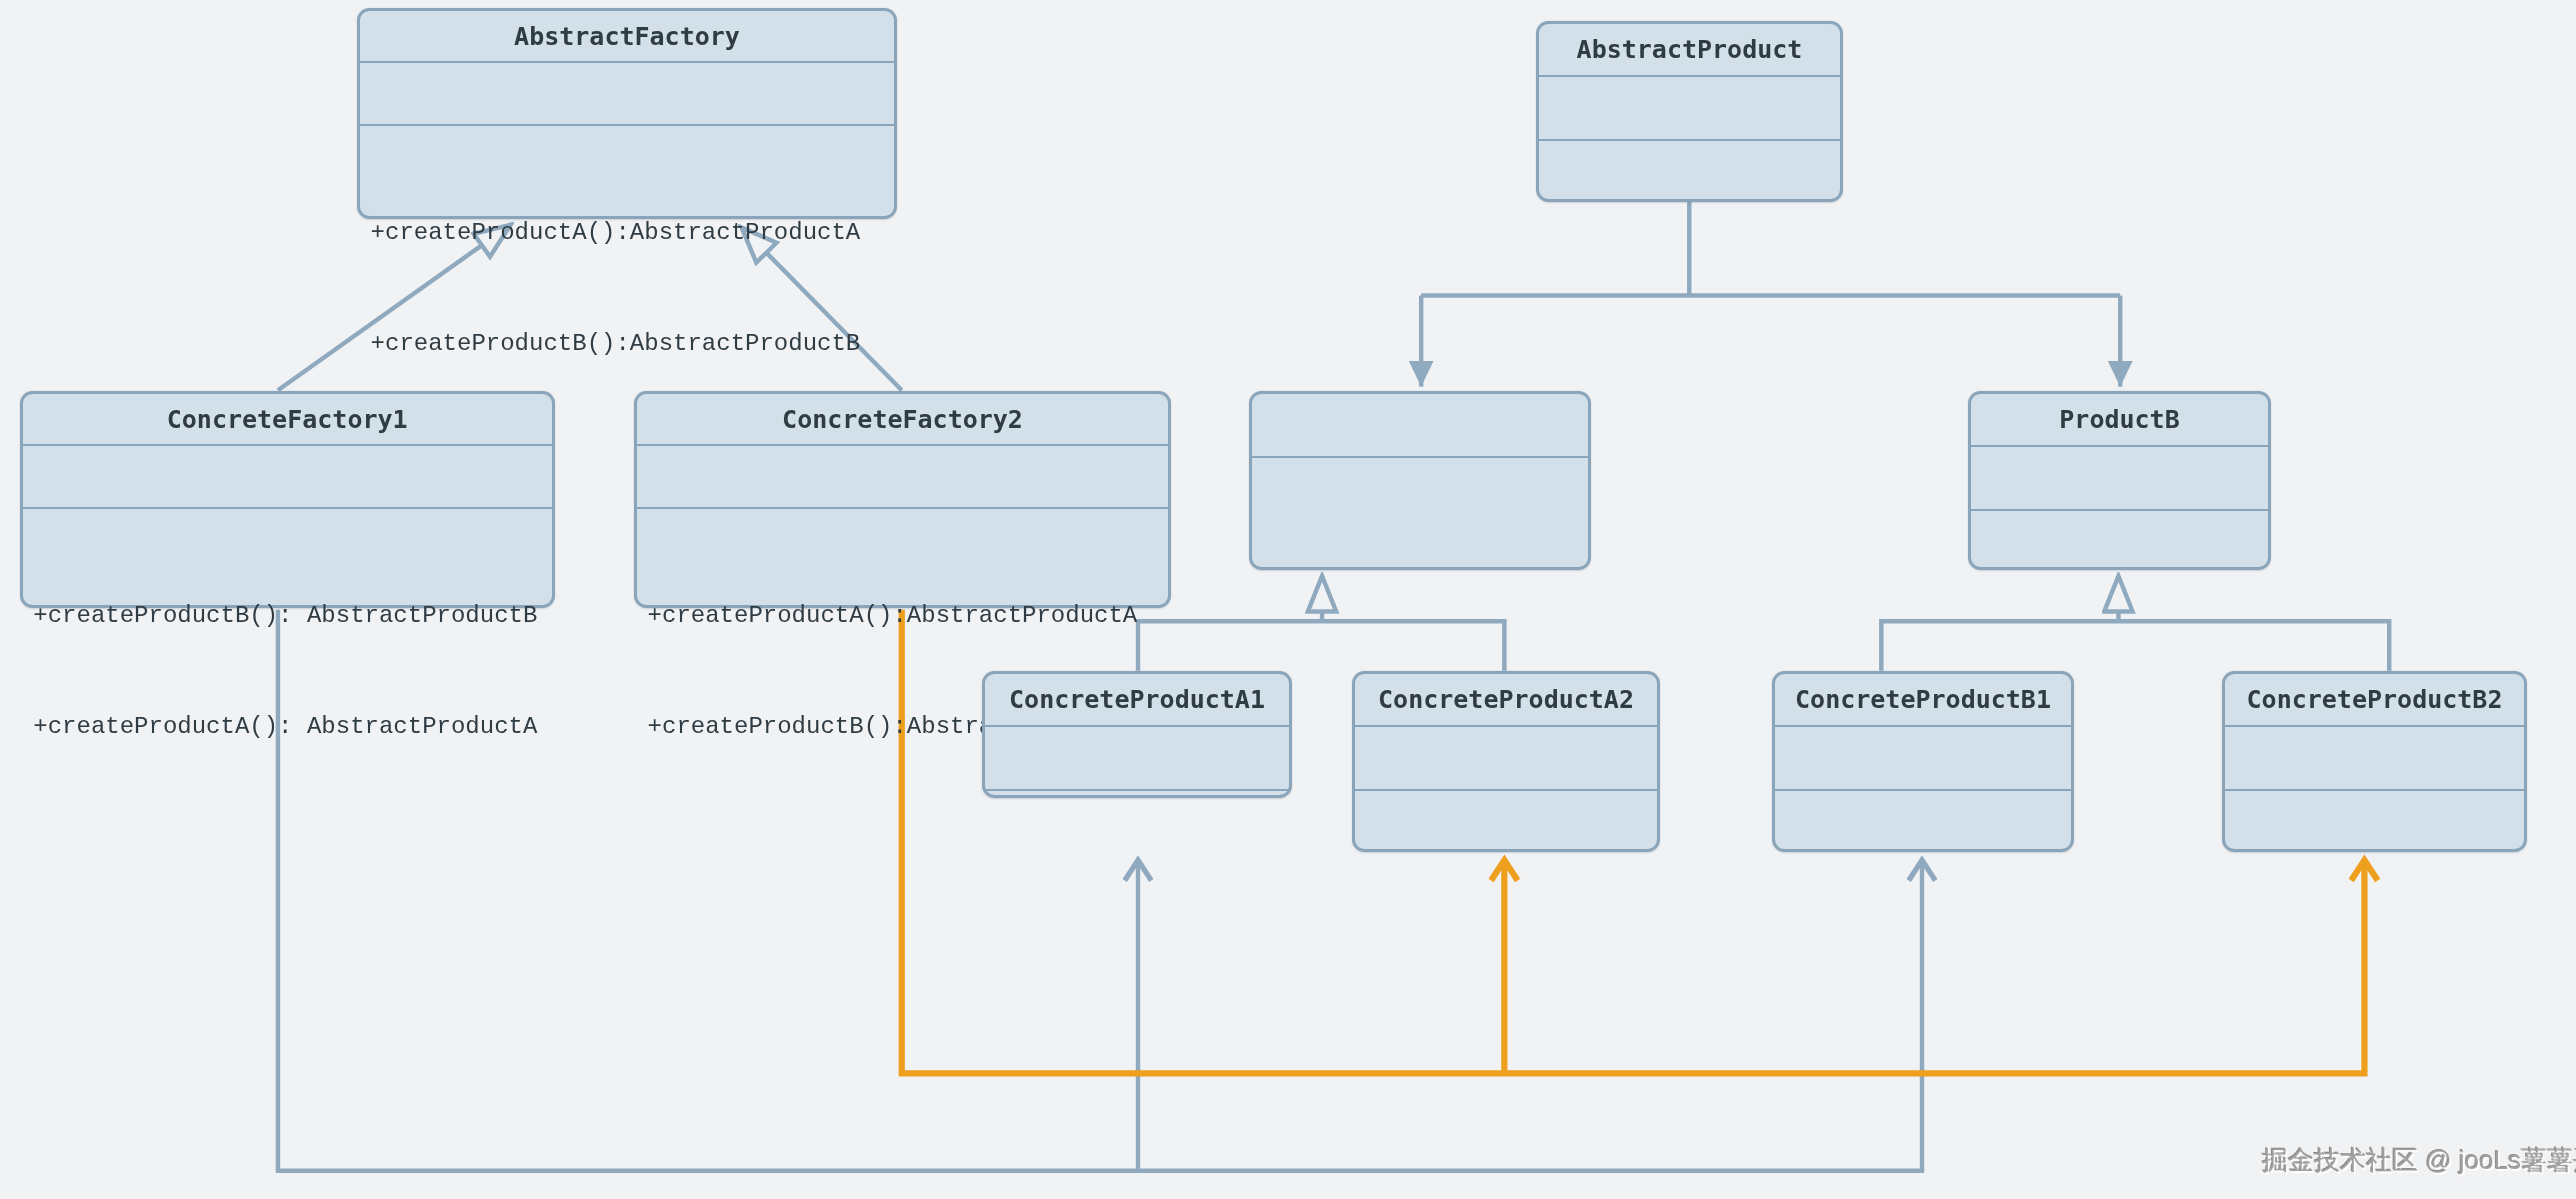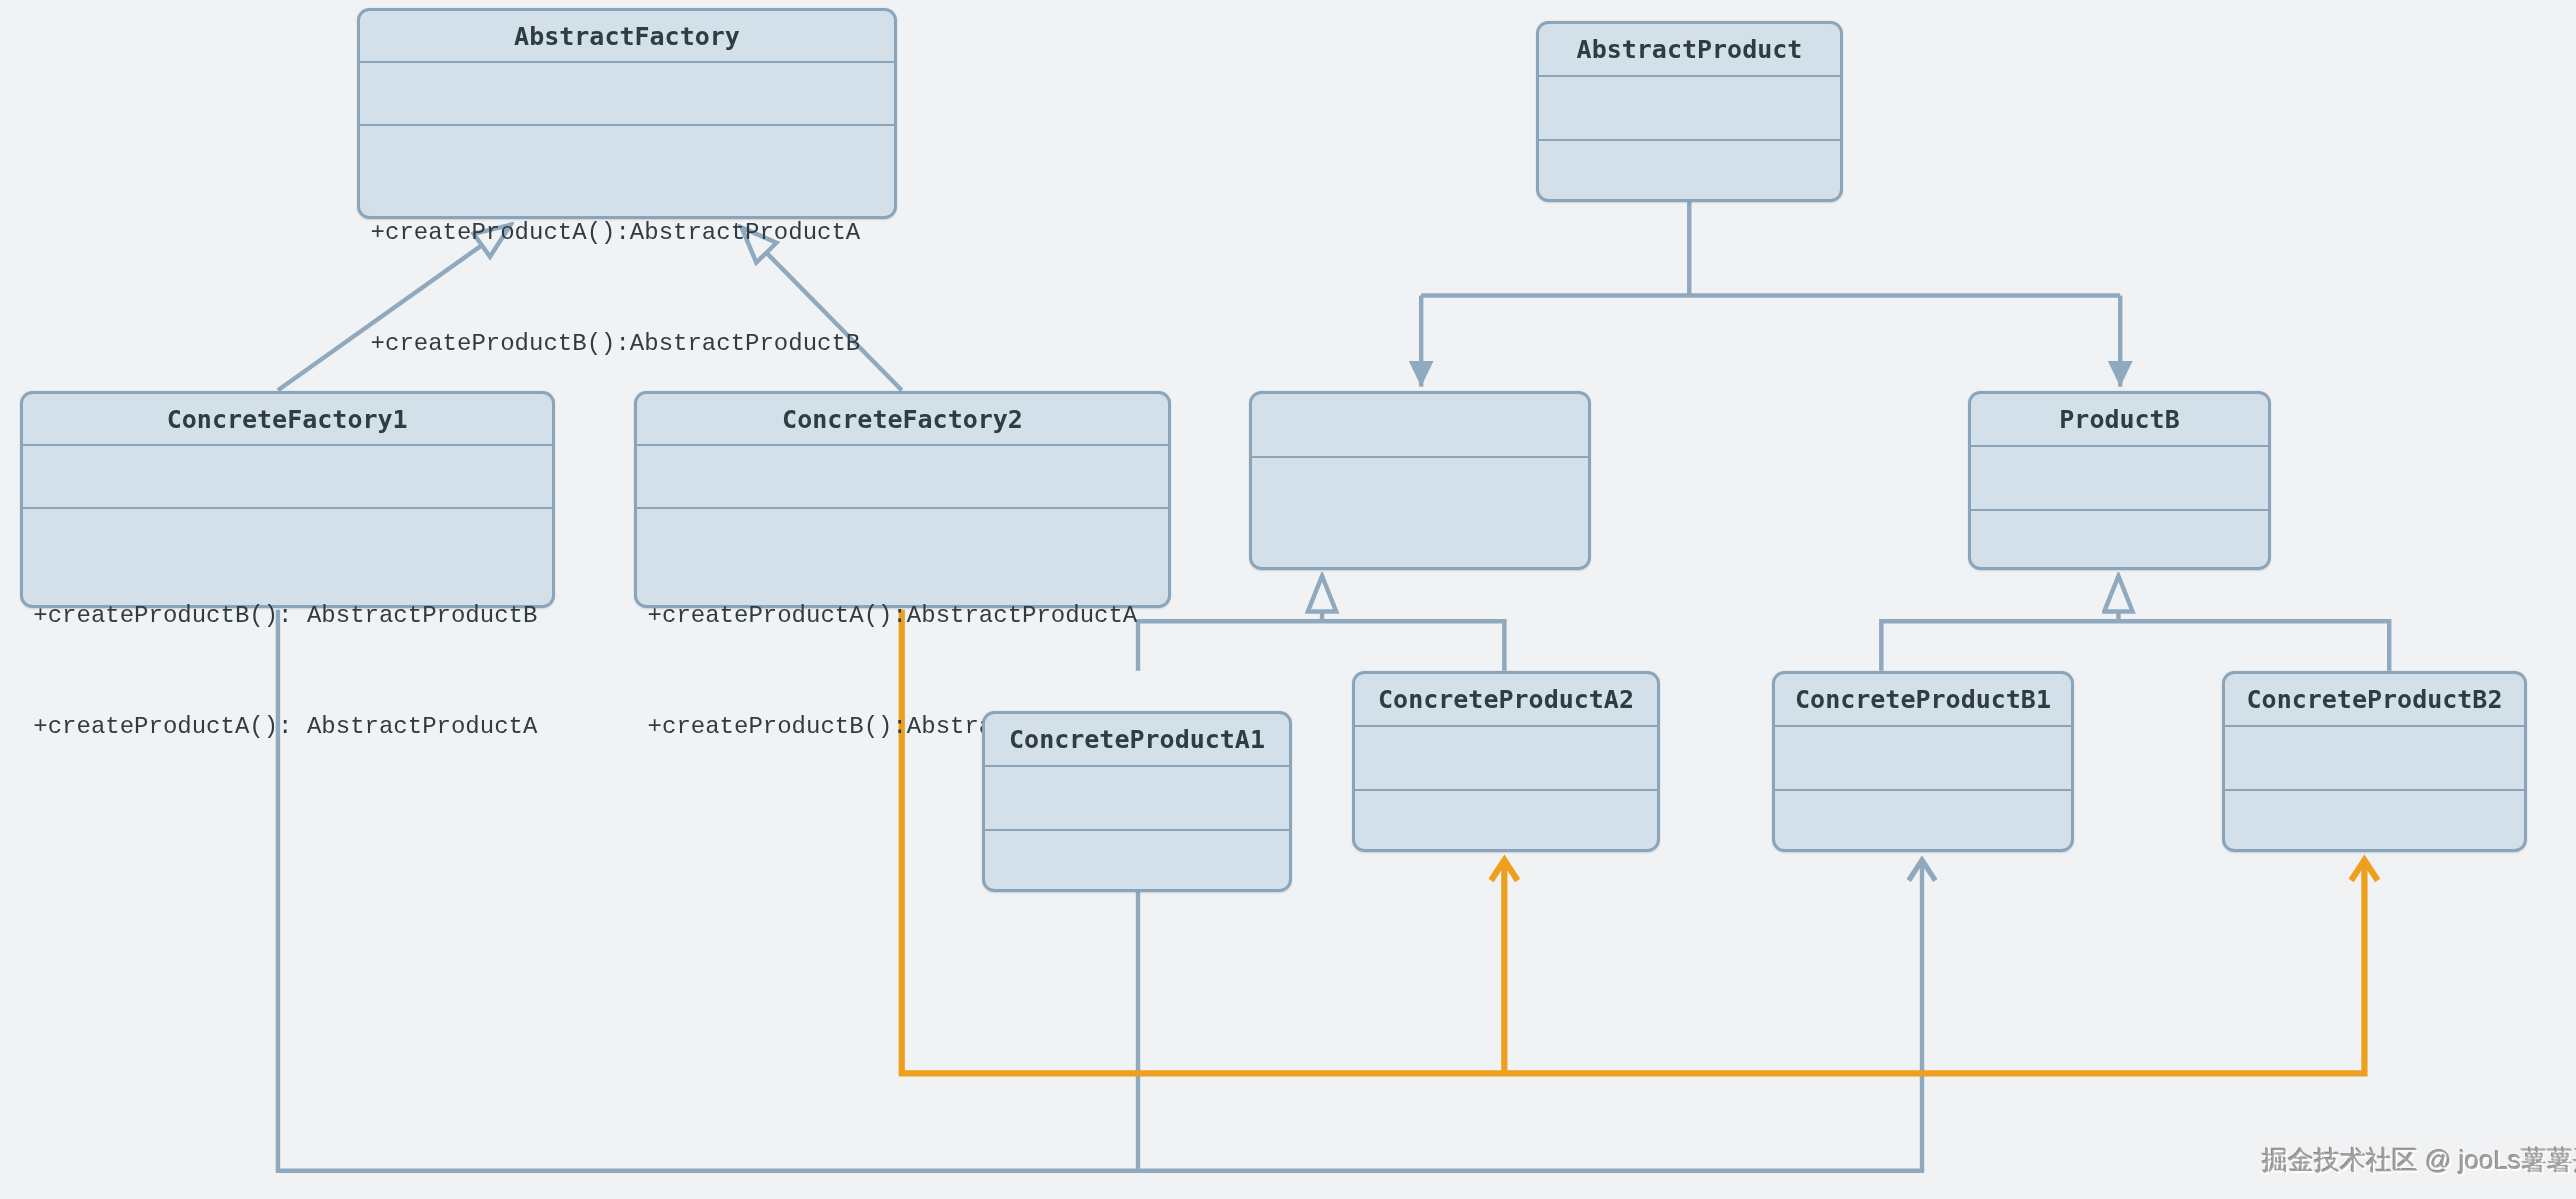--- a/index.html
+++ b/index.html
@@ -46,21 +46,21 @@
   
   .t60 .title{height:51px;}
   .a68 .attrs{height:62px;}
 
   #box-af  {left:357px;  top:8px;   width:540px; height:211px;}
   #box-cf1 {left:9.7px;   top:391px; width:535px; height:217px;margin-left:10px;}
   #box-cf2 {left:634px;  top:391px; width:537px; height:217px;}
   #box-ap  {left:1536px; top:21px;  width:307px; height:181px;}
   #box-pa  {left:1249px; top:391px; width:342px; height:179px;}
   #box-pb  {left:1968px; top:391px; width:303px; height:179px;}
-  #box-cpa1{left:982px; top:671px; width:310px; height:181px;margin-top:40px;}
+  #box-cpa1{left:982px; top:671px; width:310px; height:127px;}
   #box-cpa2{left:1352px; top:671px; width:308px; height:181px;}
   #box-cpb1{left:1772px; top:671px; width:302px; height:181px;}
   #box-cpb2{left:2222px; top:671px; width:305px; height:181px;}
 
   .watermark{
     position:absolute;left:2262px;top:1143px;width:310px;
     font-family:"Liberation Sans","DejaVu Sans",sans-serif;
     font-size:26px;color:var(--watermark);
     text-shadow:1.8px 1.8px 0.9px #ffffff, -0.9px -0.9px 0 #8b8b8b;
     white-space:nowrap;

